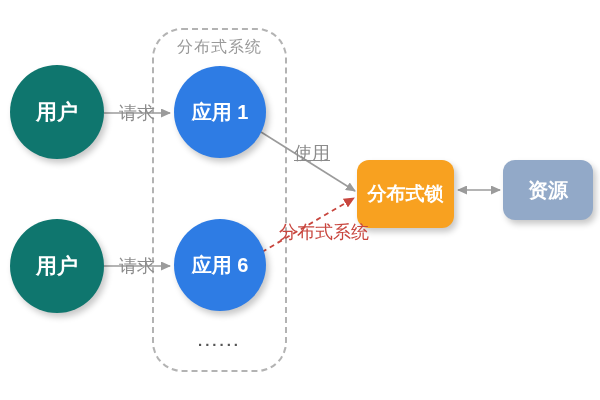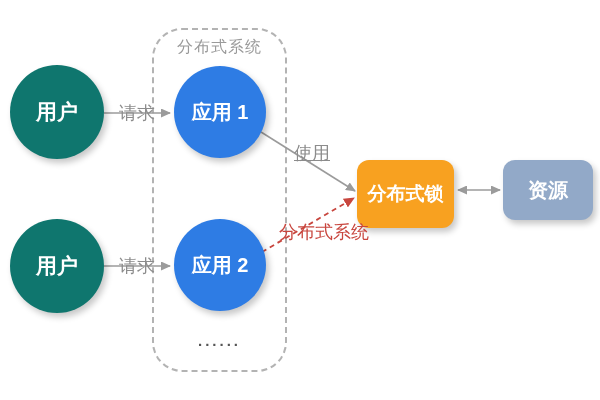--- a/index.html
+++ b/index.html
@@ -139,21 +139,21 @@
   <div class="node circle user user-1">
     <span>用户</span>
   </div>
   <div class="node circle user user-2">
     <span>用户</span>
   </div>
   <div class="node circle app app-1">
     <span>应用 1</span>
   </div>
   <div class="node circle app app-2">
-    <span>应用 2</span>
+    <span>应用 6</span>
   </div>
   <div class="node rect lock">
     <span>分布式锁</span>
   </div>
   <div class="node rect resource">
     <span>资源</span>
   </div>
 
   <div class="edge-label lbl-request-1">请求</div>
   <div class="edge-label lbl-request-2">请求</div>

